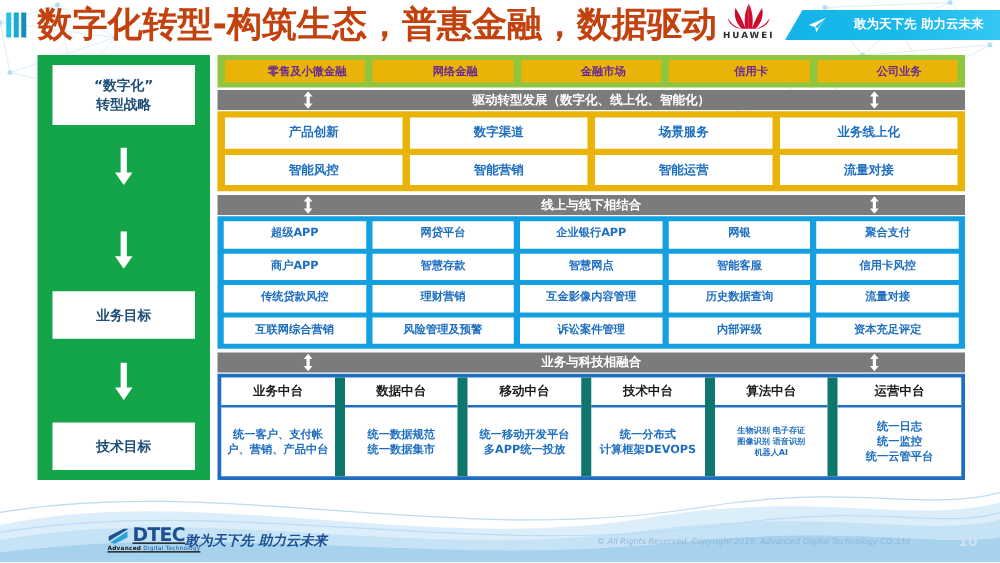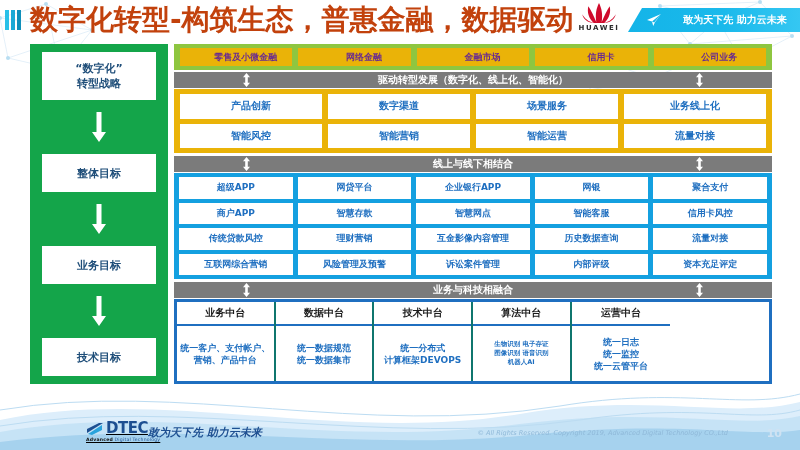--- a/index.html
+++ b/index.html
@@ -104,21 +104,21 @@
     background:#ffffff;color:#1f6fc0;font-size:9px;font-weight:bold;
     display:flex;align-items:center;justify-content:center;text-align:center;line-height:11px;
   }
 
   
   .band-navy{
     position:absolute;left:0;top:255px;width:598px;height:85px;
     border:3px solid #1f6fc0;background:#ffffff;box-sizing:border-box;
     display:grid;grid-template-columns:repeat(6,1fr);
   }
-  .navy-col{border-right:2px solid #0f766e;display:flex;flex-direction:column;box-sizing:border-box;}
+  .navy-col{border-right:8px solid #0f766e;display:flex;flex-direction:column;box-sizing:border-box;}
   .navy-col:last-child{border-right:none;}
   .navy-head{
     height:22px;border-bottom:2px solid #1f6fc0;
     color:#1b1b1b;font-size:10px;font-weight:bold;
     display:flex;align-items:center;justify-content:center;
   }
   .navy-body{
     flex:1;color:#1f6fc0;font-size:9px;font-weight:bold;
     display:flex;align-items:center;justify-content:center;text-align:center;
     line-height:12px;padding:2px 3px;box-sizing:border-box;white-space:pre-line;
@@ -204,21 +204,20 @@
   </div>
 
   <div class="sidebar">
     <div class="side-box tall" style="white-space: pre-line;">“数字化”
 转型战略</div>
     <div class="side-arrow">
       <svg viewBox="0 0 16 30">
           <path d="M5.5 0 H10.5 V20 H15 L8 30 L1 20 H5.5 Z" fill="#ffffff"></path>
         </svg>
     </div>
-    <div class="side-box short" style="white-space: pre-line;">整体目标</div>
     <div class="side-arrow">
       <svg viewBox="0 0 16 30">
           <path d="M5.5 0 H10.5 V20 H15 L8 30 L1 20 H5.5 Z" fill="#ffffff"></path>
         </svg>
     </div>
     <div class="side-box short" style="white-space: pre-line;">业务目标</div>
     <div class="side-arrow">
       <svg viewBox="0 0 16 30">
           <path d="M5.5 0 H10.5 V20 H15 L8 30 L1 20 H5.5 Z" fill="#ffffff"></path>
         </svg>
@@ -304,20 +303,25 @@
       <div class="navy-col">
         <div class="navy-head">业务中台</div>
         <div class="navy-body" style="white-space: pre-line;">统一客户、支付帐户、营销、产品中台</div>
       </div>
       <div class="navy-col">
         <div class="navy-head">数据中台</div>
         <div class="navy-body" style="white-space: pre-line; border-radius: 17px;">统一数据规范
 统一数据集市</div>
       </div>
       <div class="navy-col">
+        <div class="navy-head">移动中台</div>
+        <div class="navy-body" style="white-space: pre-line;">统一移动开发平台
+多APP统一投放</div>
+      </div>
+      <div class="navy-col">
         <div class="navy-head">技术中台</div>
         <div class="navy-body" style="white-space: pre-line;">统一分布式
 计算框架DEVOPS</div>
       </div>
       <div class="navy-col">
         <div class="navy-head">算法中台</div>
         <div class="navy-body tiny" style="white-space: pre-line;">生物识别 电子存证
 图像识别 语音识别
 机器人AI</div>
       </div>

